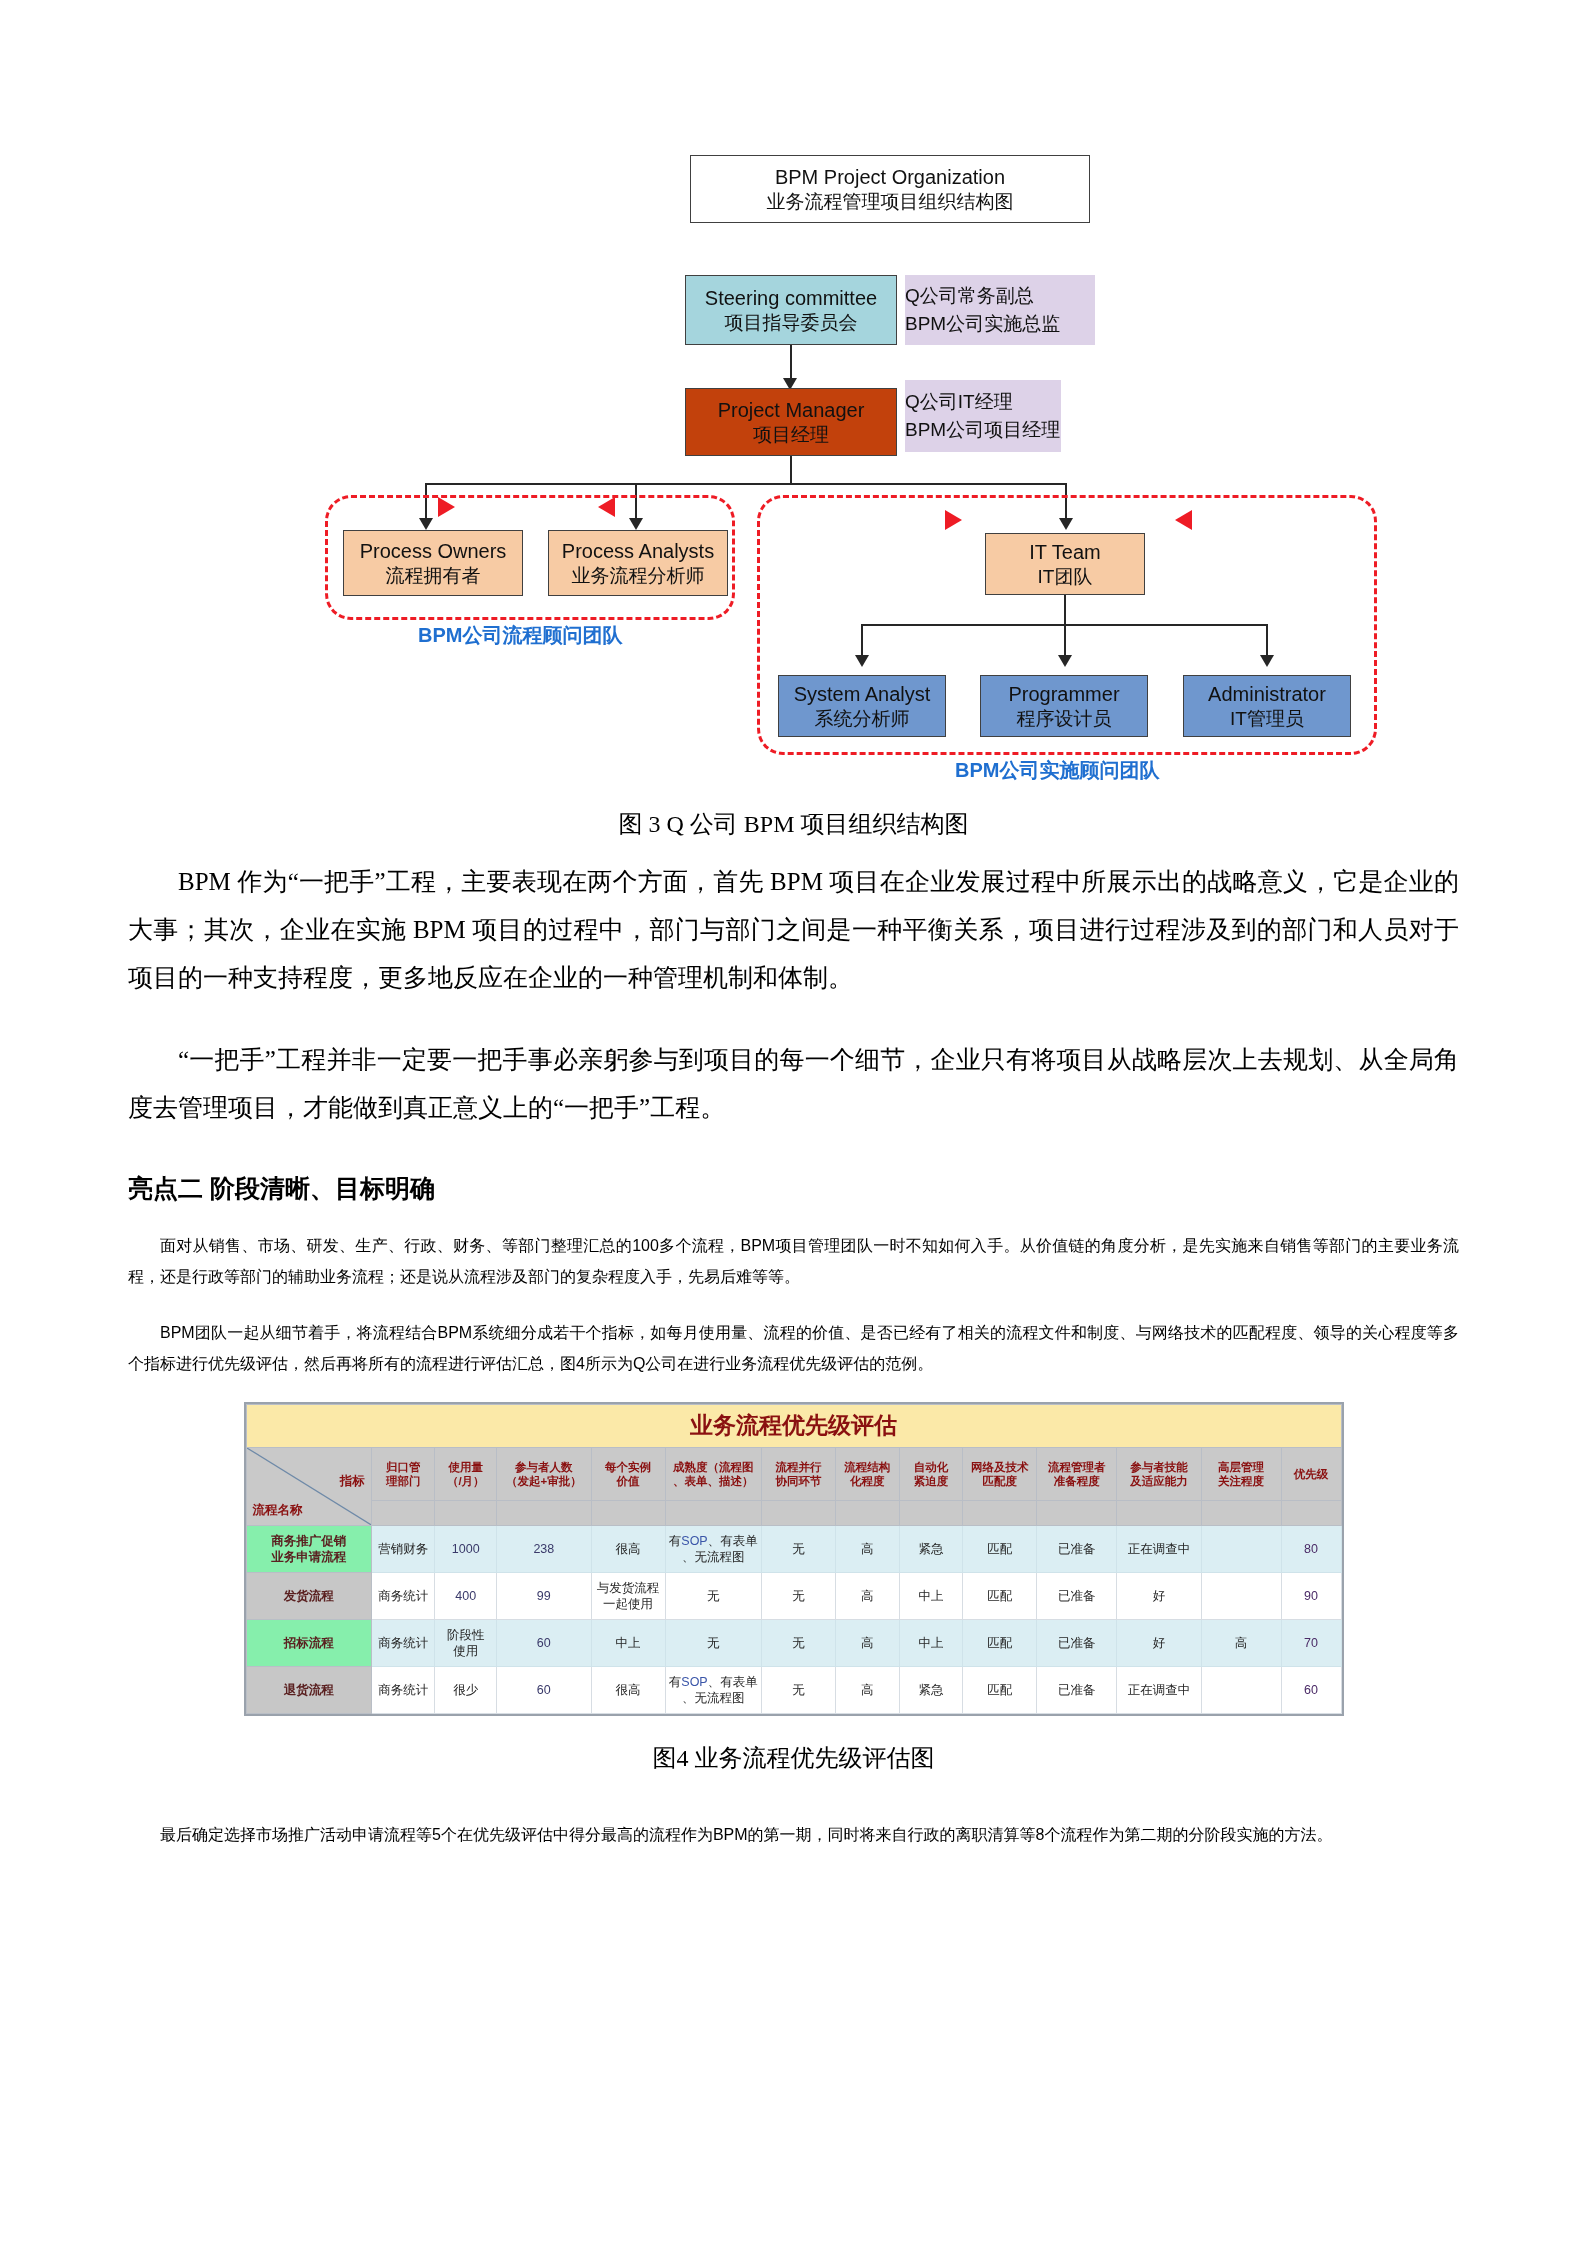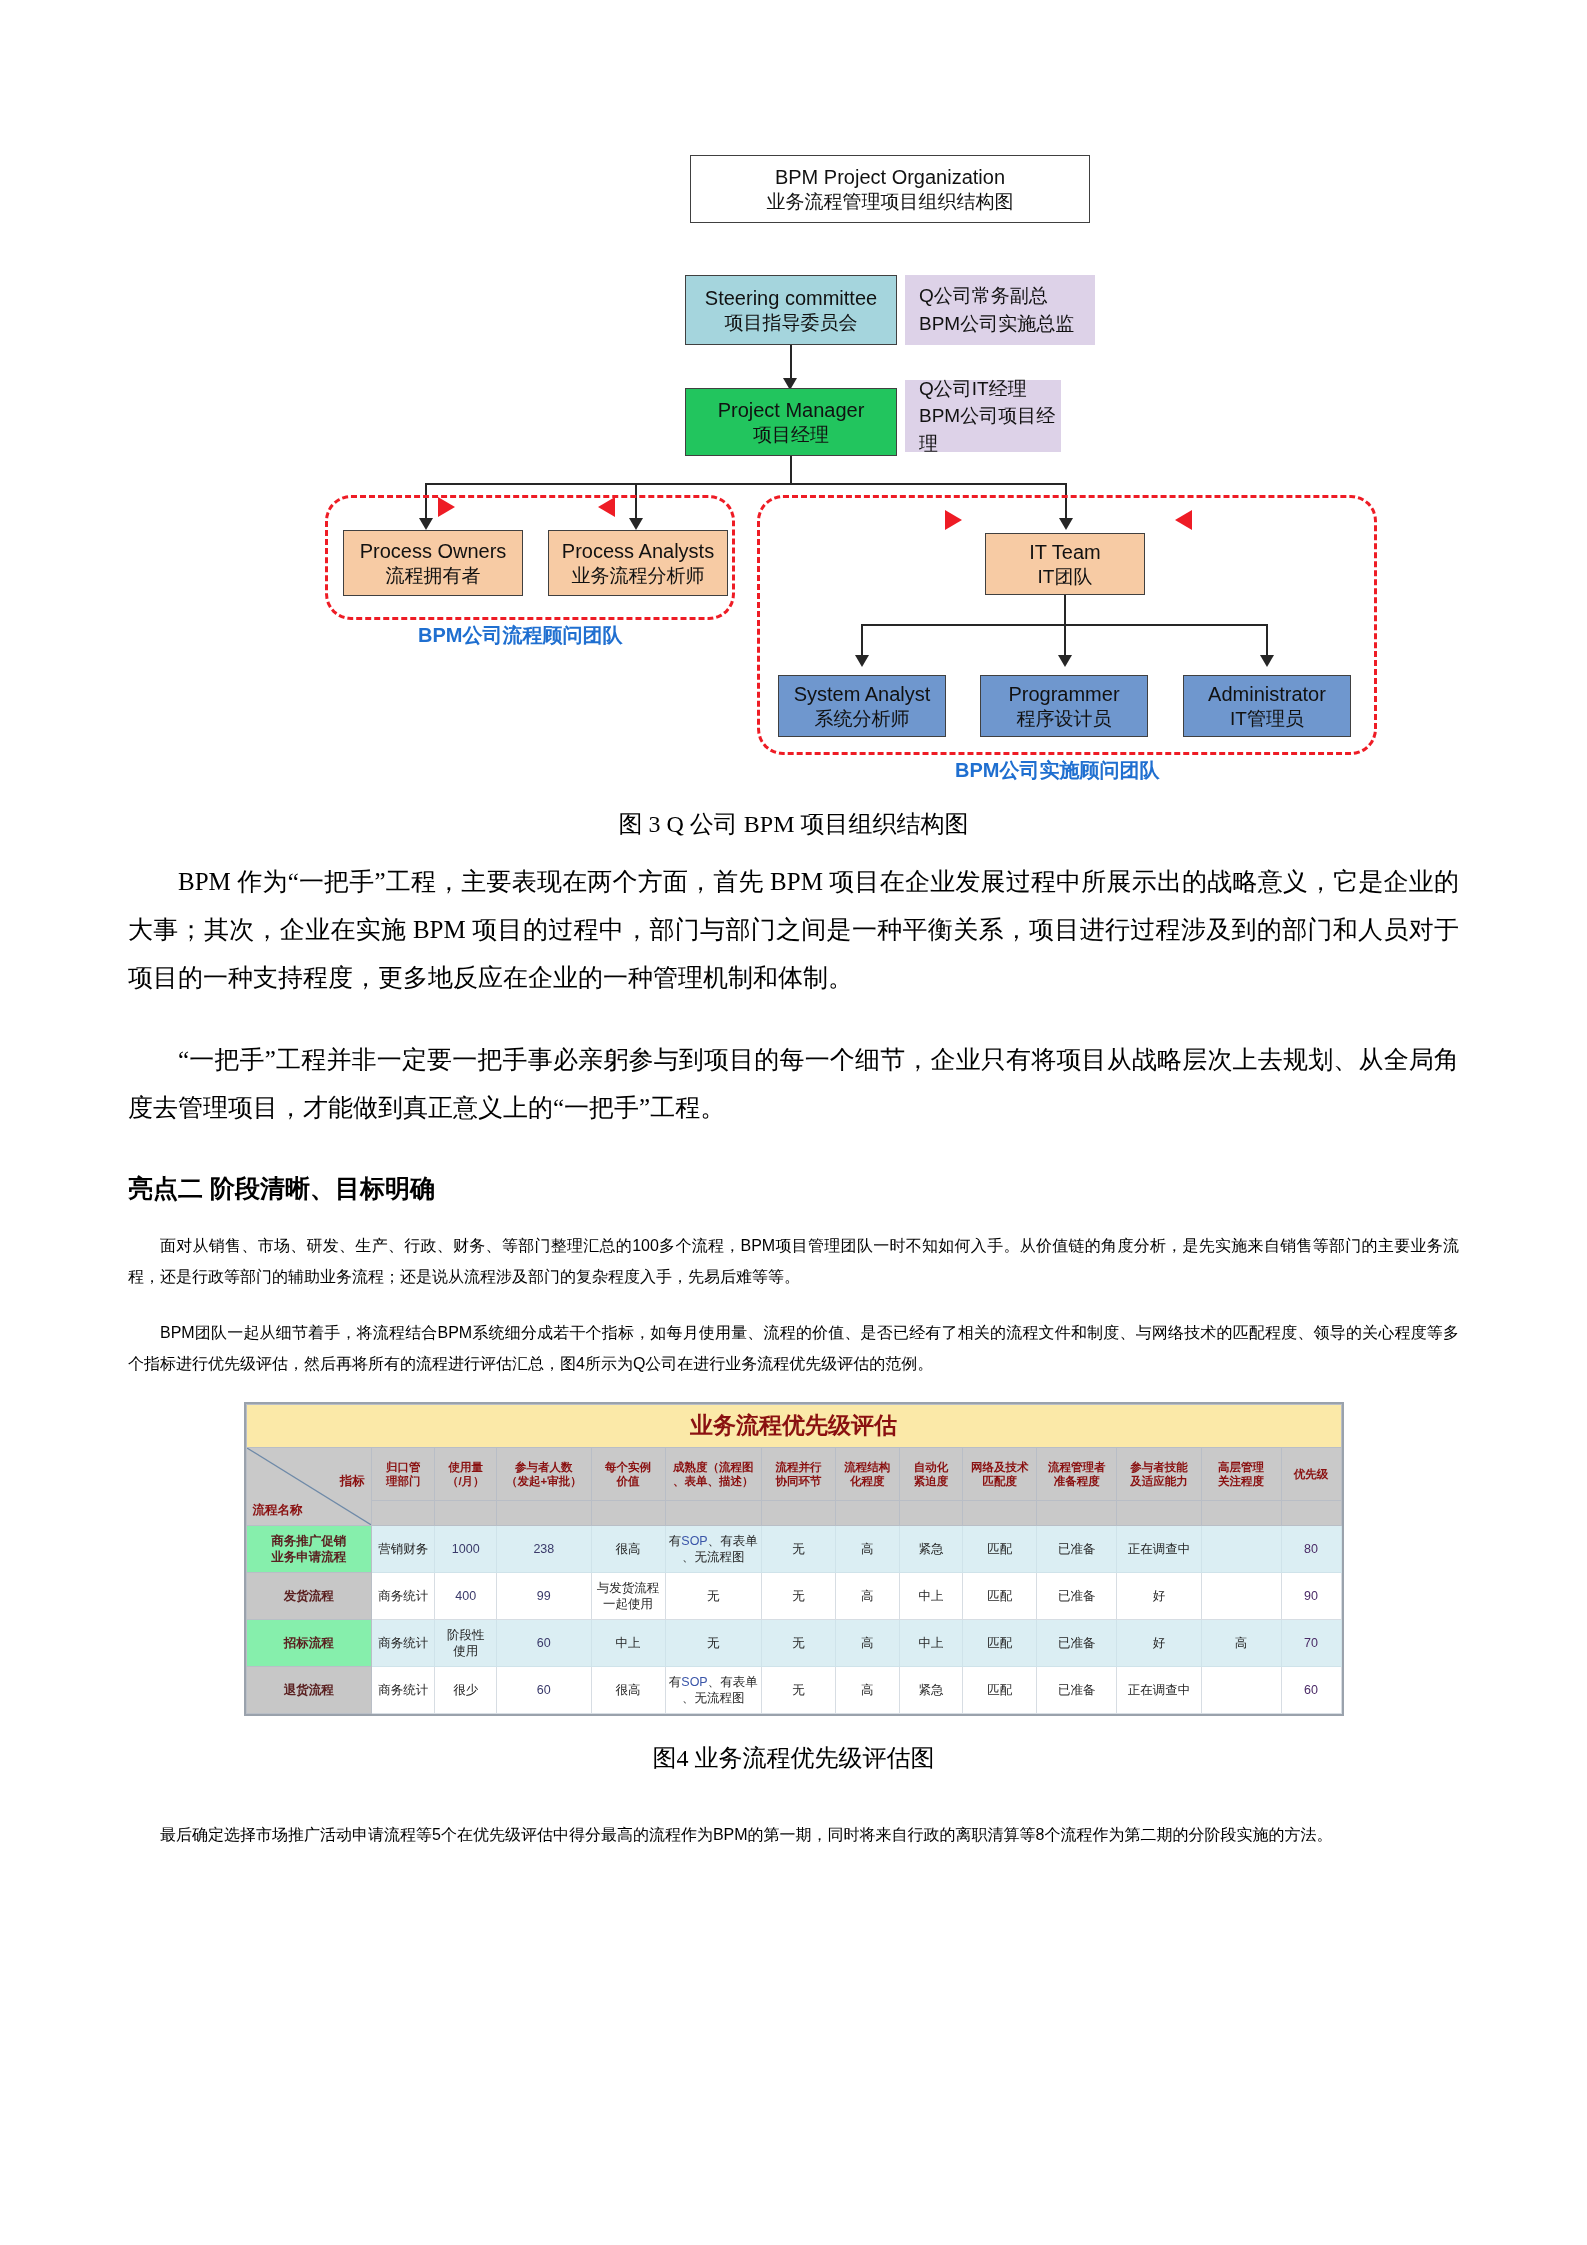--- a/index.html
+++ b/index.html
@@ -29,32 +29,31 @@
     align-items:center;
     justify-content:center;
     text-align:center;
     font-family:"Liberation Sans","DejaVu Sans",sans-serif;
     line-height:1.30;
   }
   .node .en { font-size:20px; color:#111; }
   .node .cn { font-size:19px; color:#111; }
   .plain  { background:#ffffff; }
   .teal   { background:#a5d5dd; }
-  .olive  { background:#22c55e; }
+  .olive  { background:#c2410c; }
   .peach  { background:#f7cba4; }
   .blue   { background:#6f97ce; }
   .note {
     position:absolute;
     box-sizing:border-box;
     background:#ddd2e8;
     border:none;
     display:flex;
     flex-direction:column;
     justify-content:center;
-    padding-left:14px;
     font-family:"Liberation Sans","DejaVu Sans",sans-serif;
     font-size:19px;
     line-height:1.45;
     color:#111;
   }
   .vline { position:absolute; background:#262626; width:2px; }
   .hline { position:absolute; background:#262626; height:2px; }
   .arrowdown {
     position:absolute;
     width:0;height:0;

